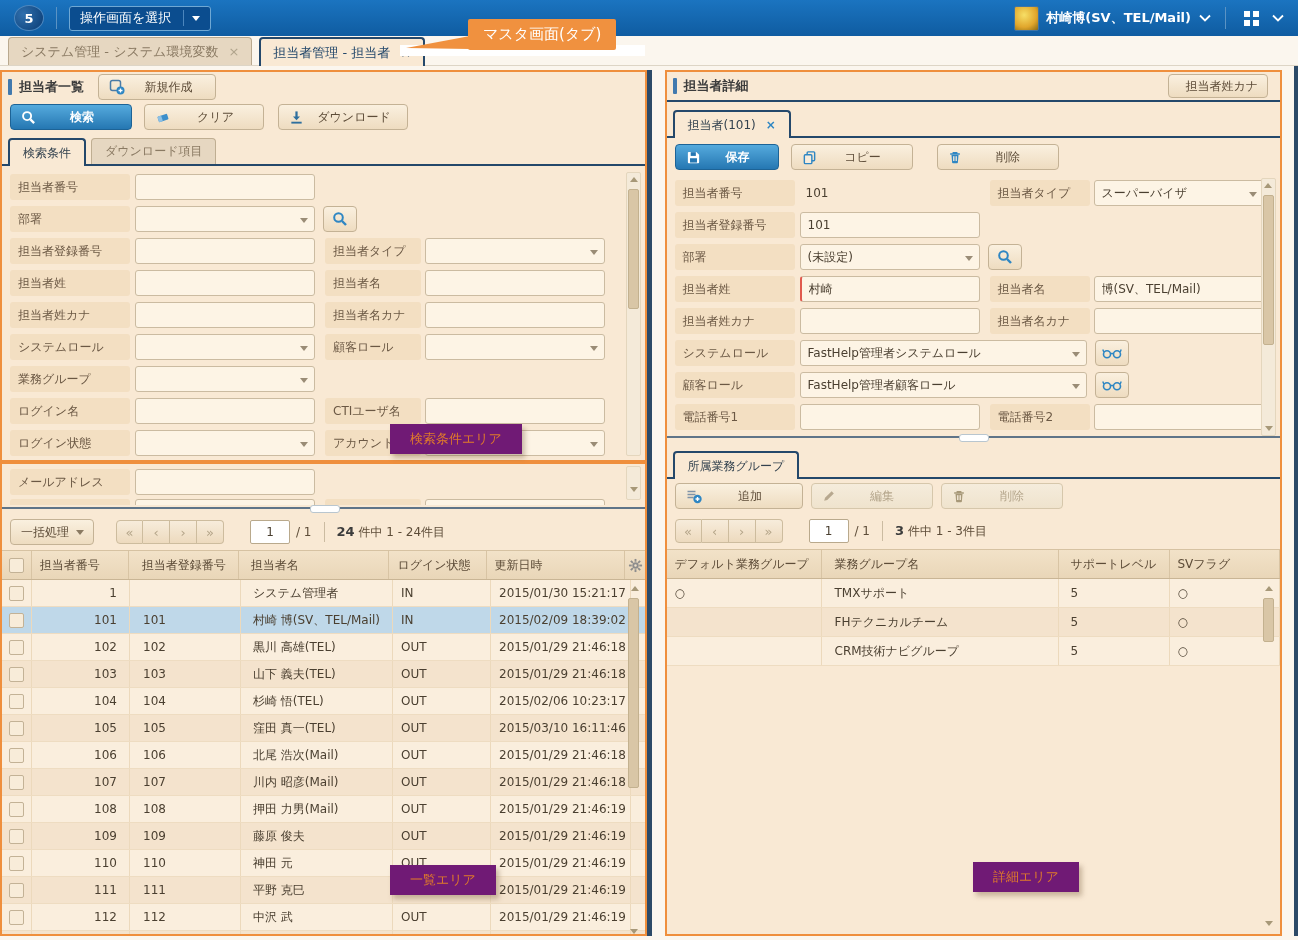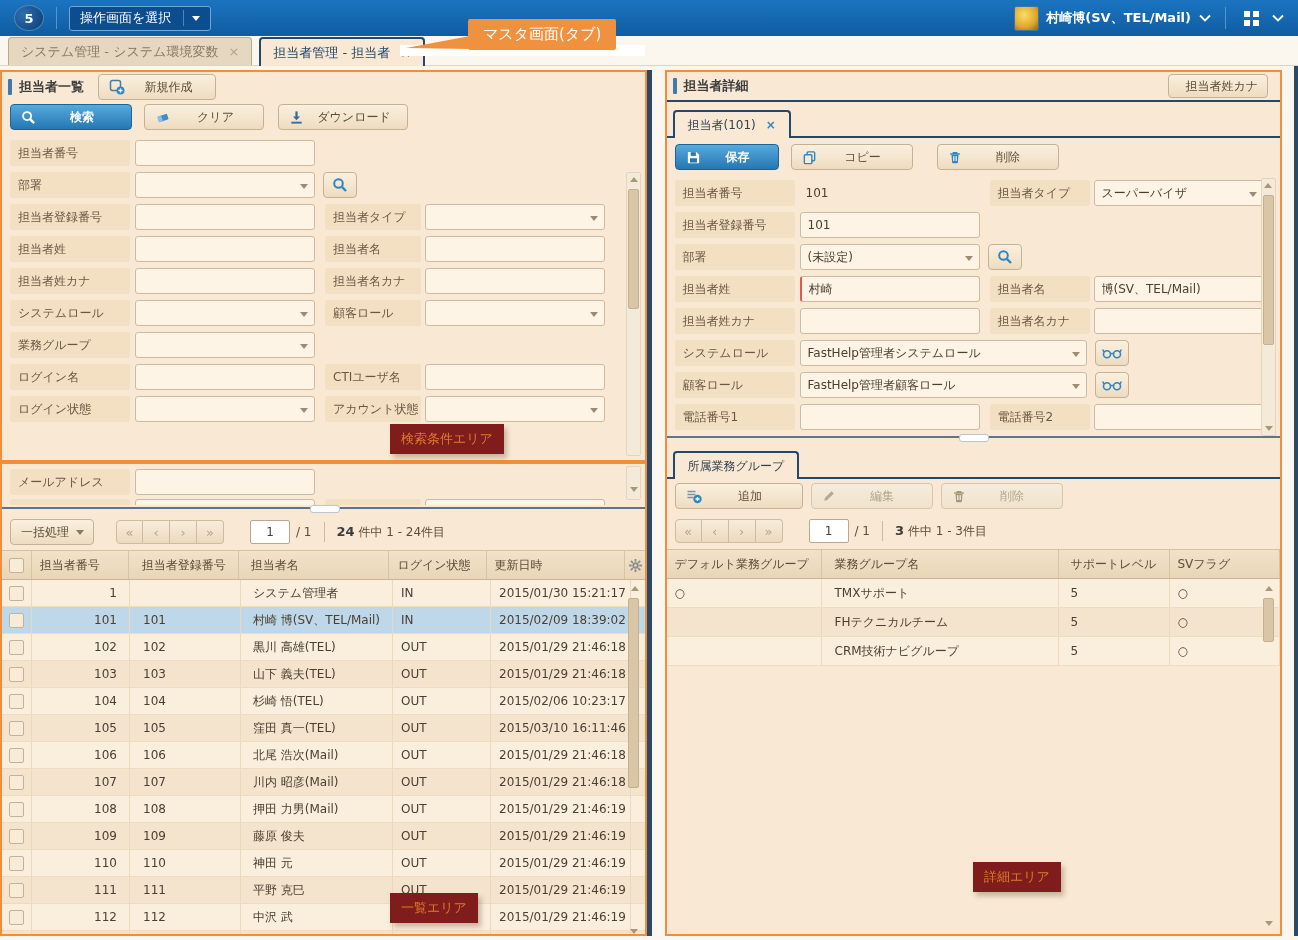--- a/index.html
+++ b/index.html
@@ -35,21 +35,21 @@
     color:#8a7a63; font-size:13px; }
   .mtab .x { margin-left:10px; color:#b0a48c; font-size:13px; }
   .mtab.active { background:#f9e9d4; border:2px solid #24486b; border-bottom:none; color:#24486b; margin-bottom:-1px; height:29px; }
   .mtab.active .x { color:#24486b; font-weight:bold; }
 
   
   .bubble-strip { position:absolute; left:400px; top:45px; width:245px; height:11px; background:#fff; z-index:38; }
   .bubble { position:absolute; left:468px; top:19px; background:#f0913f; color:#fff; font-size:15px;
     padding:6px 15px; border-radius:2px; z-index:40; white-space:nowrap; }
   .bubble svg.tail { position:absolute; left:-62px; bottom:1px; }
-  .note { position:absolute; background:#7f1d1d; color:#e07b2a; font-size:13px; padding:6px 11px;
+  .note { position:absolute; background:#701a75; color:#e07b2a; font-size:13px; padding:6px 20px;
     box-shadow:3px 4px 5px rgba(110,80,50,.35); z-index:40; white-space:nowrap; }
 
   
   .main { position:absolute; top:66px; left:0; width:1298px; height:870px; display:flex; }
   .left-col { width:647px; display:flex; flex-direction:column; padding-top:4px; }
   .vsplit { width:5px; background:#2c4a68; margin-top:4px; }
   .right-col { flex:1; padding-top:4px; border-right:4px solid #2c4a68; display:flex; flex-direction:column;align-items:center; }
   .obox { border:2px solid #ef8f3d; background:#f9e9d4; position:relative; overflow:hidden; }
   .search-box { height:392px; }
   .list-box { flex:1; }
@@ -227,20 +227,28 @@
           </button>
           <button class="btn" style="width:130px; margin-left:14px;">
             <svg width="15" height="15" viewBox="0 0 16 16">
                 <path d="M8 1.5v6.5" stroke="#2e6f9e" stroke-width="2.4"></path>
                 <path d="M4.2 6.8 8 11l3.8-4.2z" fill="#2e6f9e"></path>
                 <path d="M2.5 13.5h11" stroke="#2e6f9e" stroke-width="2"></path>
               </svg>
             <span class="bl">ダウンロード</span>
           </button>
         </div>
+        <div class="tabs2">
+          <div class="tab2 active">
+              <span>検索条件</span>
+            </div>
+          <div class="tab2">
+              <span>ダウンロード項目</span>
+            </div>
+        </div>
 
         <div class="form-wrap">
           <div class="frow">
             <div class="label-chip l1">担当者番号</div>
             <input class="tbx c1" style="">
           </div>
           <div class="frow">
             <div class="label-chip l1">部署</div>
             <div class="sel c1">
                 <span class="caret"></span>
@@ -675,16 +683,16 @@
         <div class="vtrack" style="right:3px; top:510px; bottom:4px; border:none; background:transparent;">
           <div class="tri-up"></div>
           <div class="vthumb" style="top:16px; height:44px;"></div>
           <div class="tri-down" style="position:absolute; bottom:4px; left:3px;"></div>
         </div>
       </div>
     </div>
   </div>
 
   <div class="note" style="left:390px; top:424px;">検索条件エリア</div>
-  <div class="note" style="left:390px; top:893px;">一覧エリア</div>
+  <div class="note" style="left:390px; top:865px;">一覧エリア</div>
   <div class="note" style="left:973px; top:862px;">詳細エリア</div>
 
 </div>
 
 </body></html>

